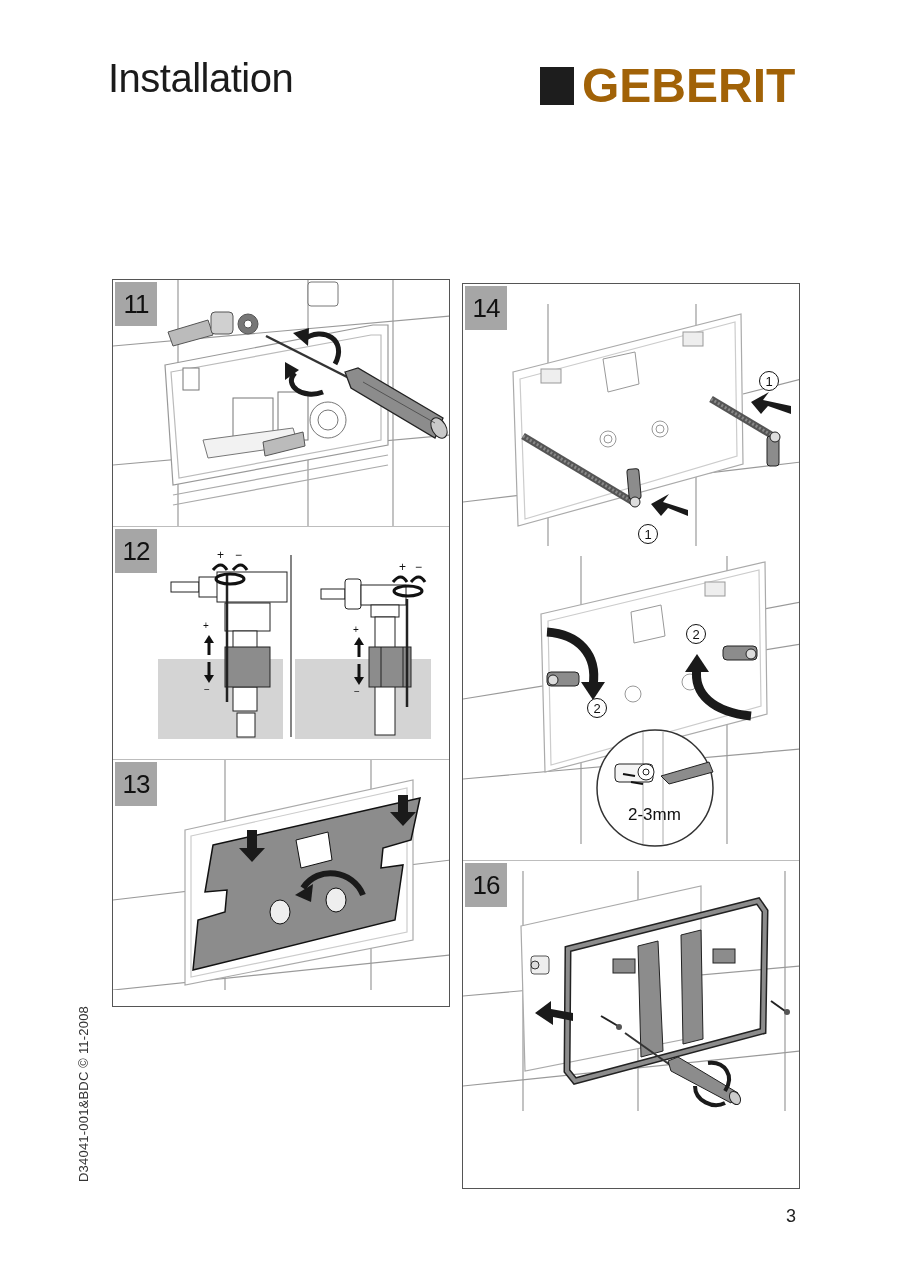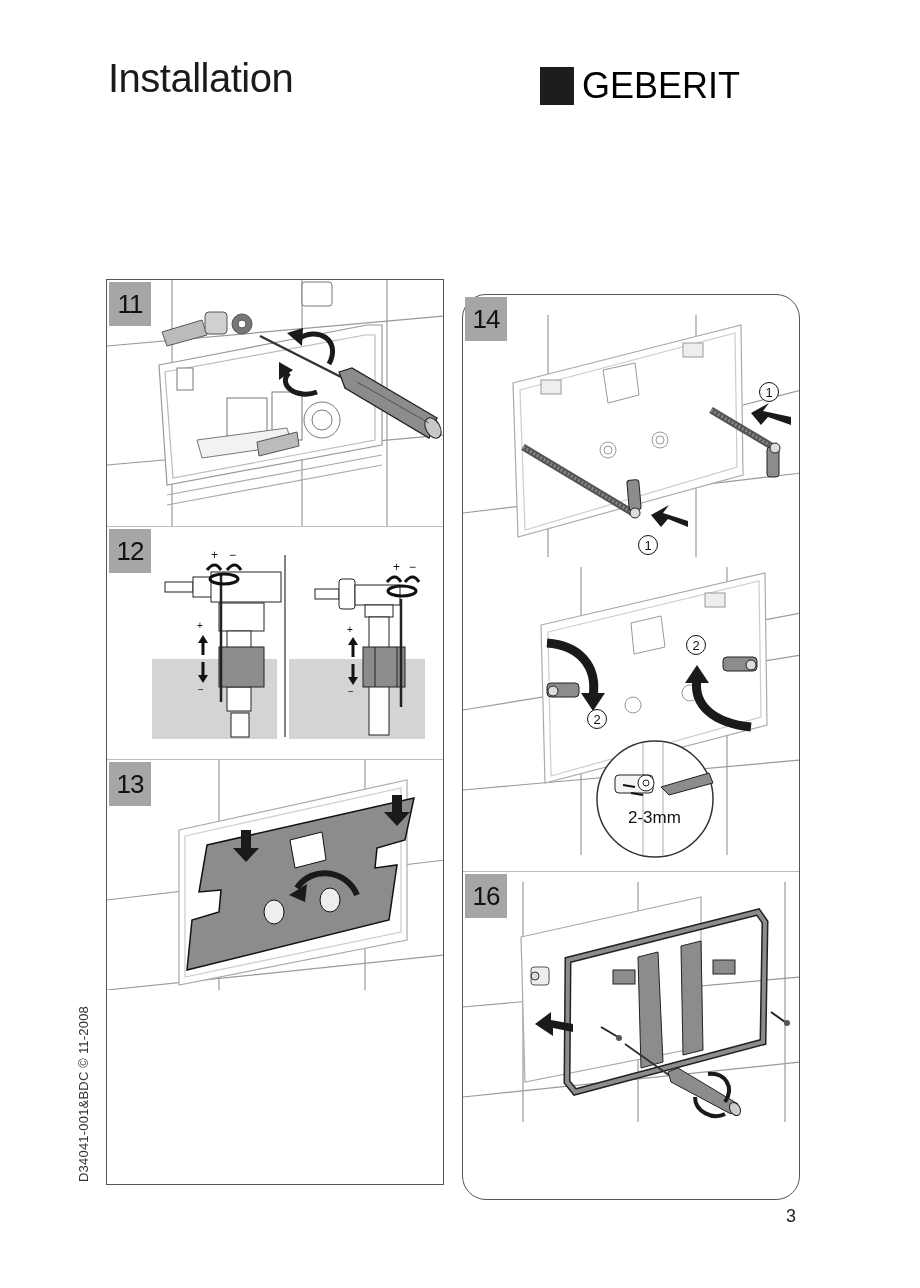--- a/index.html
+++ b/index.html
@@ -3,38 +3,38 @@
   <meta charset="utf-8">
   <style>
     * { margin: 0; padding: 0; box-sizing: border-box; }
     html, body { width: 920px; height: 1288px; background: #ffffff; overflow: hidden; }
     body { position: relative; font-family: "Liberation Sans", sans-serif; color: #1a1a1a; }
 
     .page-title { position: absolute; left: 108px; top: 56px; font-size: 40px; font-weight: 400; letter-spacing: -0.5px; color: #1b1b1b; font-family: "Liberation Sans", sans-serif; }
 
     .logo { position: absolute; left: 540px; top: 66px; height: 40px; display: flex; align-items: center; }
     .logo-square { width: 34px; height: 38px; background: #1d1d1d; margin-right: 8px; }
-    .logo-text { font-family: "Liberation Sans", sans-serif; font-weight: 400; font-size: 36px; line-height: 40px; letter-spacing: 0px; color: #000000; transform: scaleX(1.0); }
+    .logo-text { font-family: "Liberation Sans", sans-serif; font-weight: 700; font-size: 48px; line-height: 40px; letter-spacing: 0px; color: #a16207; transform: scaleX(1.0); }
 
     .doc-code { position: absolute; left: 76px; top: 1182px; transform-origin: 0 0; transform: rotate(-90deg); font-size: 13px; color: #333; white-space: nowrap; letter-spacing: 0.2px; }
 
     .page-number { position: absolute; left: 786px; top: 1206px; font-size: 18px; color: #222; }
 
     .column { position: absolute; border: 1.5px solid #555; background: #fff; }
-    .col-left { left: 106px; top: 279px; width: 338px; height: 906px; }
-    .col-right { left: 462px; top: 294px; width: 338px; height: 906px; border-radius: 24px; }
+    .col-left { left: 112px; top: 279px; width: 338px; height: 728px; }
+    .col-right { left: 462px; top: 283px; width: 338px; height: 906px; }
 
     .panel { position: absolute; left: 0; width: 100%; overflow: hidden; }
     .panel-divider { position: absolute; left: 0; width: 100%; height: 1px; background: #bdbdbd; }
 
     .step-badge { position: absolute; left: 2px; top: 2px; width: 42px; height: 44px; background: #a6a6a6; font-size: 26px; font-weight: 400; color: #111; display: flex; align-items: center; justify-content: center; letter-spacing: -1px; z-index: 3; }
 
     svg.illus { position: absolute; left: 0; top: 0; }
 
-    .callout-label { position: absolute; font-size: 17px; font-weight: 400; color: #111; z-index: 4; }
+    .callout-label { position: absolute; font-size: 17px; font-weight: 400; color: #111; z-index: 4; margin-top: 8px; }
     .circ-num { position: absolute; width: 20px; height: 20px; border: 1.5px solid #111; border-radius: 50%; background: #fff; font-size: 13px; display: flex; align-items: center; justify-content: center; color: #111; z-index: 4; }
   </style>
 </head>
 <body>
 
 <div class="page-title">Installation</div>
 
 <div class="logo">
   <div class="logo-square"></div>
   <div class="logo-text">GEBERIT</div>

